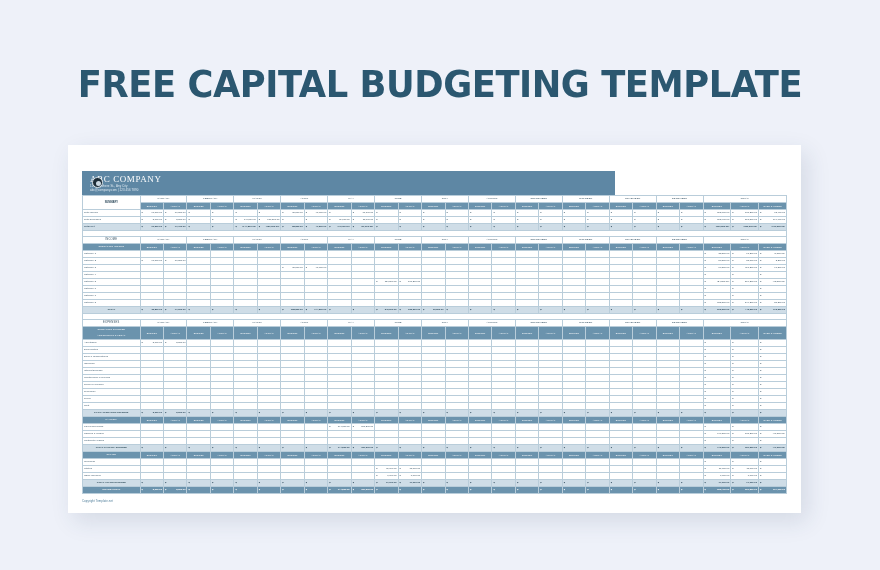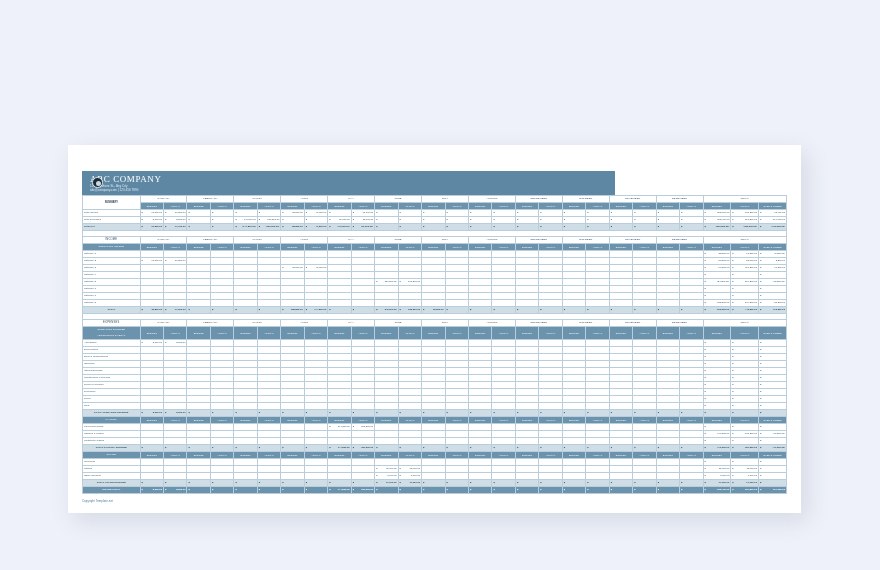--- a/index.html
+++ b/index.html
@@ -120,20 +120,23 @@
 
   .copyright {
     margin-top: 5px; font-size: 2.8px; color: #4a7a97; letter-spacing: .1px;
   }
 </style>
 </head>
 <body>
 
 <div id="page">
 
+  <div id="banner">
+    <div class="title">FREE CAPITAL BUDGETING TEMPLATE</div>
+  </div>
 
   <div id="card">
     <div id="sheet">
 
       <div class="co-head">
         <div class="co-logo"></div>
         <div class="co-name">ABC COMPANY</div>
         <div class="co-sub1">123 Anywhere St., Any City</div>
         <div class="co-sub2">abc@company.com | 123 456 7890</div>
       </div>

